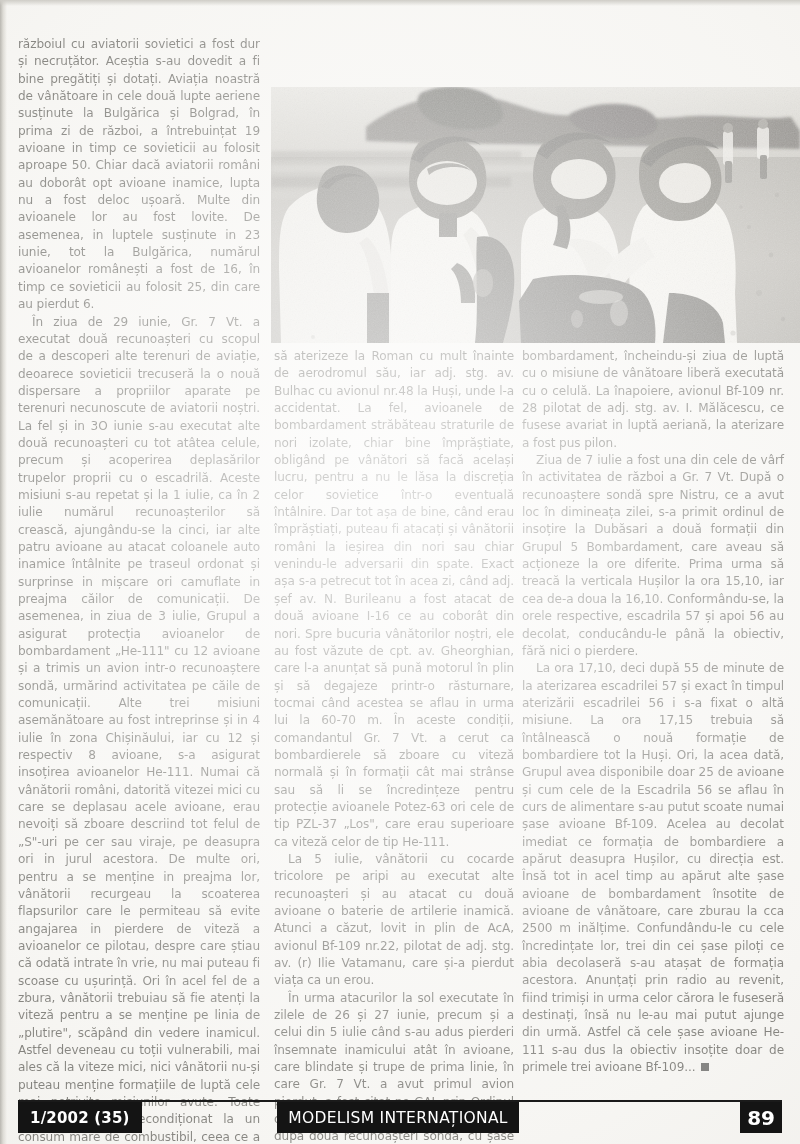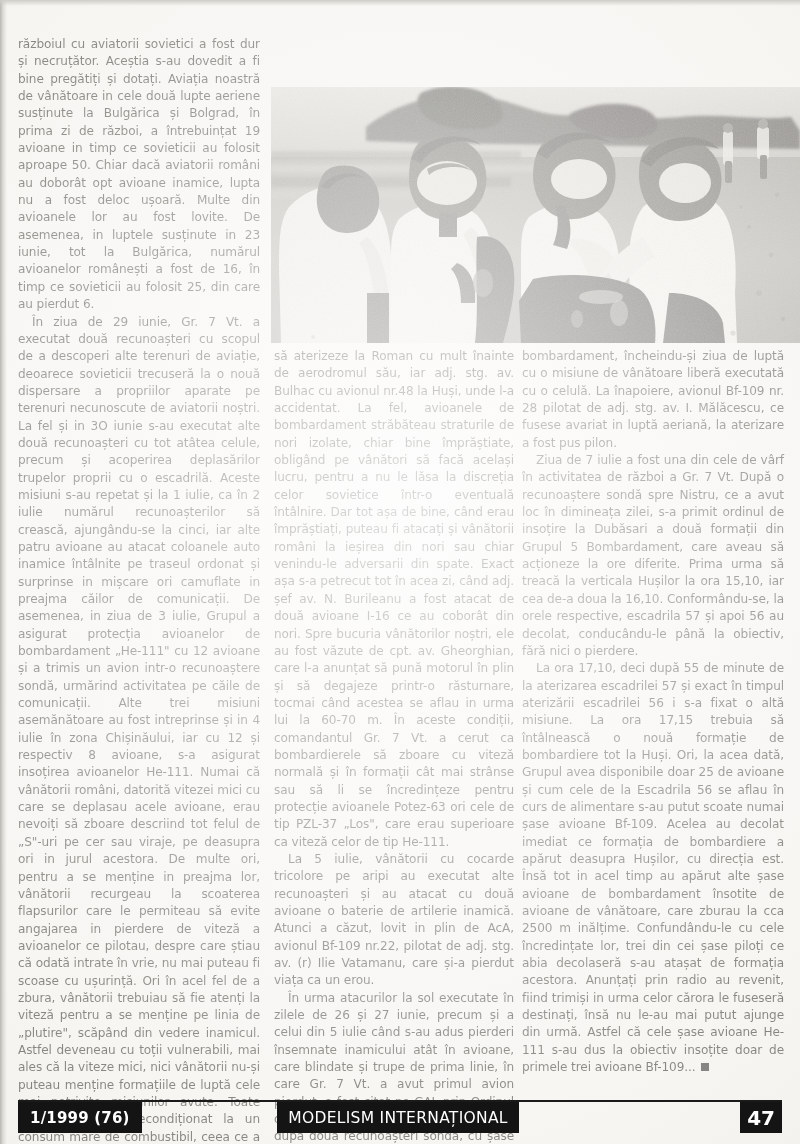--- a/index.html
+++ b/index.html
@@ -306,22 +306,22 @@
     <div class="col col-right">
       <p class="noindent">bombardament, încheindu-și ziua de luptă cu o misiune de vânătoare liberă executată cu o celulă. La înapoiere, avionul Bf-109 nr. 28 pilotat de adj. stg. av. I. Mălăcescu, ce fusese avariat in luptă aeriană, la aterizare a fost pus pilon.</p>
       <p>Ziua de 7 iulie a fost una din cele de vârf în activitatea de război a Gr. 7 Vt. După o recunoaștere sondă spre Nistru, ce a avut loc în dimineața zilei, s-a primit ordinul de insoțire la Dubăsari a două formații din Grupul 5 Bombardament, care aveau să acționeze la ore diferite. Prima urma să treacă la verticala Hușilor la ora 15,10, iar cea de-a doua la 16,10. Conformându-se, la orele respective, escadrila 57 și apoi 56 au decolat, conducându-le până la obiectiv, fără nici o pierdere.</p>
       <p><span>La ora 17,10, deci după 55 de minute de la aterizarea escadrilei 57 și exact în timpul aterizării escadrilei 56 i s-a fixat o altă misiune. La ora 17,15 trebuia să întâlnească o nouă formație de bombardiere tot la Huși. Ori, la acea dată, Grupul avea disponibile doar 25 de avioane și cum cele de la Escadrila 56 se aflau în curs de alimentare s-au putut scoate numai șase avioane Bf-109. Acelea au decolat imediat ce formația de bombardiere a apărut deasupra Hușilor, cu direcția est. Însă tot in acel timp au apărut alte șase avioane de bombardament însotite de avioane de vânătoare, care zburau la cca 2500 m inălțime. Confundându-le cu cele încredințate lor, trei din cei șase piloți ce abia decolaseră s-au atașat de formația acestora. Anunțați prin radio au revenit, fiind trimiși in urma celor cărora le fuseseră destinați, însă nu le-au mai putut ajunge din urmă. Astfel că cele șase avioane He-111 s-au dus la obiectiv insoțite doar de primele trei avioane Bf-109...</span><span class="endmark"></span></p>
     </div>
 
   </div>
 
   <div class="footer">
     <div class="footer-rule"></div>
-    <div class="footer-issue">1/1999 (76)</div>
+    <div class="footer-issue">1/2002 (35)</div>
     <div class="footer-title">MODELISM INTERNAȚIONAL</div>
-    <div class="footer-pageno">47</div>
+    <div class="footer-pageno">89</div>
   </div>
 
   <div class="scan-tint"></div>
   <div class="scan-left-edge"></div>
   <div class="scan-top-edge"></div>
 
 </div>
 
 </body></html>

